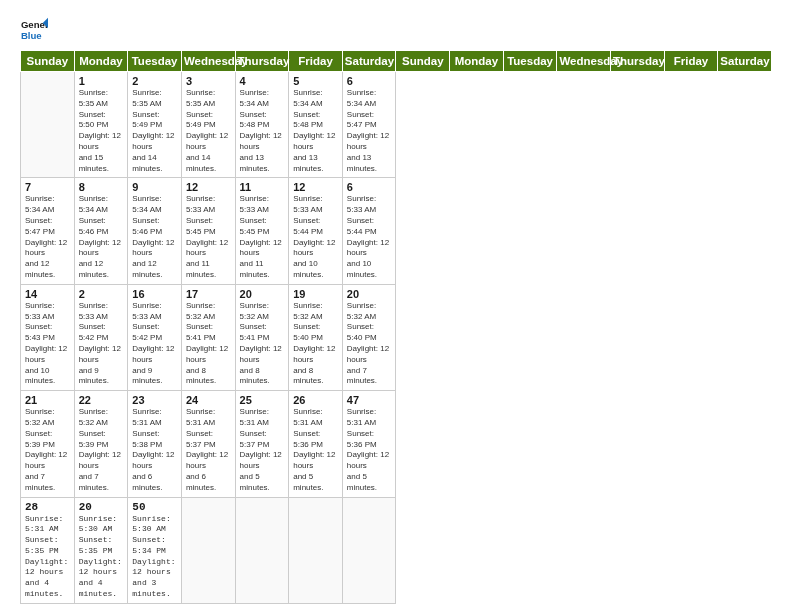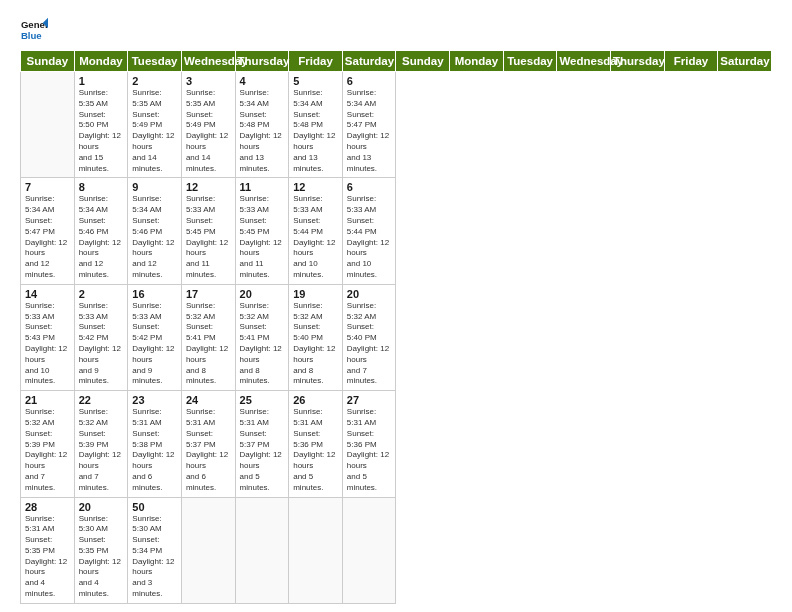--- a/index.html
+++ b/index.html
@@ -74,20 +74,21 @@
     .day-info {
       font-size: 8px;
       color: #333;
       line-height: 1.35;
     }
     td.empty {
       background: #f9f9f9;
     }
     tr:last-child td {
       height: 68px;
+      font-family: Liberation Mono, monospace;
     }
   </style>
 </head>
 <body>
 
 <div class="page">
   <div class="header">
     <div class="logo">
       <svg class="logo-icon" viewBox="0 0 32 32">
         <text x="1" y="14" font-size="11" font-weight="bold" fill="#1a1a1a" font-family="Arial">General</text>
@@ -302,21 +303,21 @@
 and 5 minutes.</div>
           </td>
           <td>
             <span class="day-num">26</span>
             <div class="day-info" style="white-space: pre-line;">Sunrise: 5:31 AM
 Sunset: 5:36 PM
 Daylight: 12 hours
 and 5 minutes.</div>
           </td>
           <td>
-            <span class="day-num">27</span>
+            <span class="day-num">47</span>
             <div class="day-info" style="white-space: pre-line;">Sunrise: 5:31 AM
 Sunset: 5:36 PM
 Daylight: 12 hours
 and 5 minutes.</div>
           </td>
         </tr>
         <tr>
           <td>
             <span class="day-num">28</span>
             <div class="day-info" style="white-space: pre-line;">Sunrise: 5:31 AM

